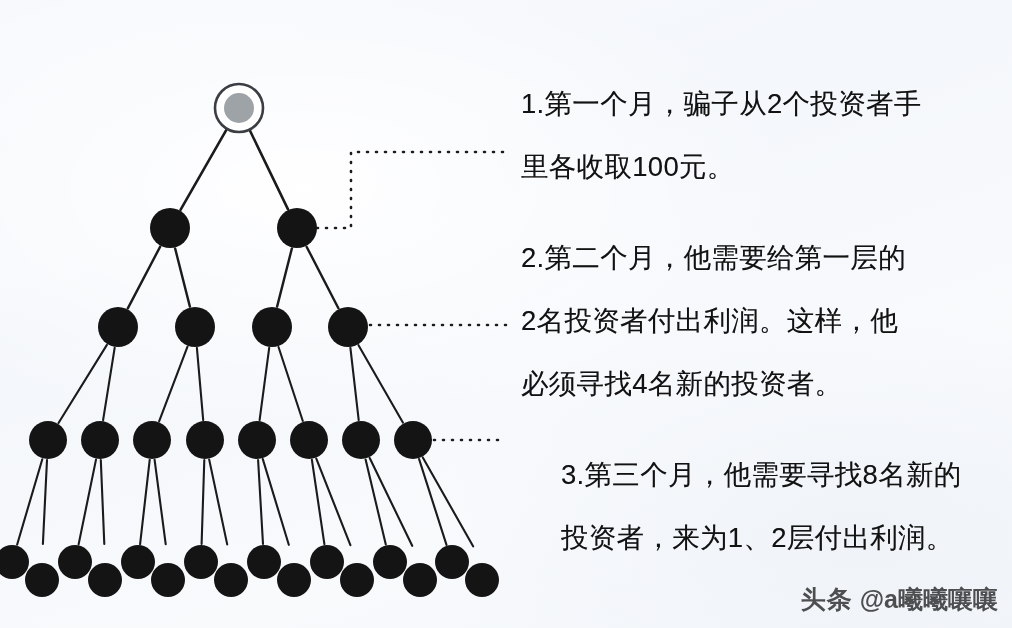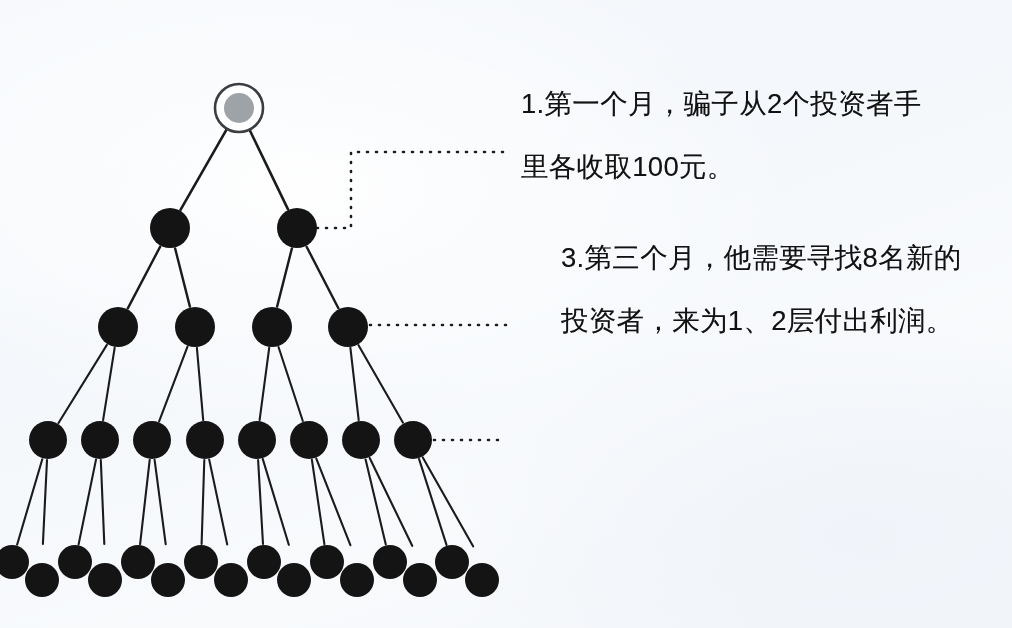--- a/index.html
+++ b/index.html
@@ -161,18 +161,25 @@
           <circle cx="420" cy="580" r="17" fill="#141414"></circle>
           <circle cx="452" cy="562" r="17" fill="#141414"></circle>
           <circle cx="482" cy="580" r="17" fill="#141414"></circle>
         </g>
     </svg>
   </div>
 
   <div id="text-column">
     <div class="para" id="para-1">1.第一个月，骗子从2个投资者手
 里各收取100元。</div>
+    <div class="para" id="para-2">2.第二个月，他需要给第一层的
+2名投资者付出利润。这样，他
+必须寻找4名新的投资者。</div>
     <div class="para" id="para-3">3.第三个月，他需要寻找8名新的
 投资者，来为1、2层付出利润。</div>
   </div>
 
+  <div id="watermark">
+    <span class="wm-brand">头条</span>
+    <span class="wm-handle">@a曦曦嚷嚷</span>
+  </div>
 
 </div>
 
 </body></html>

